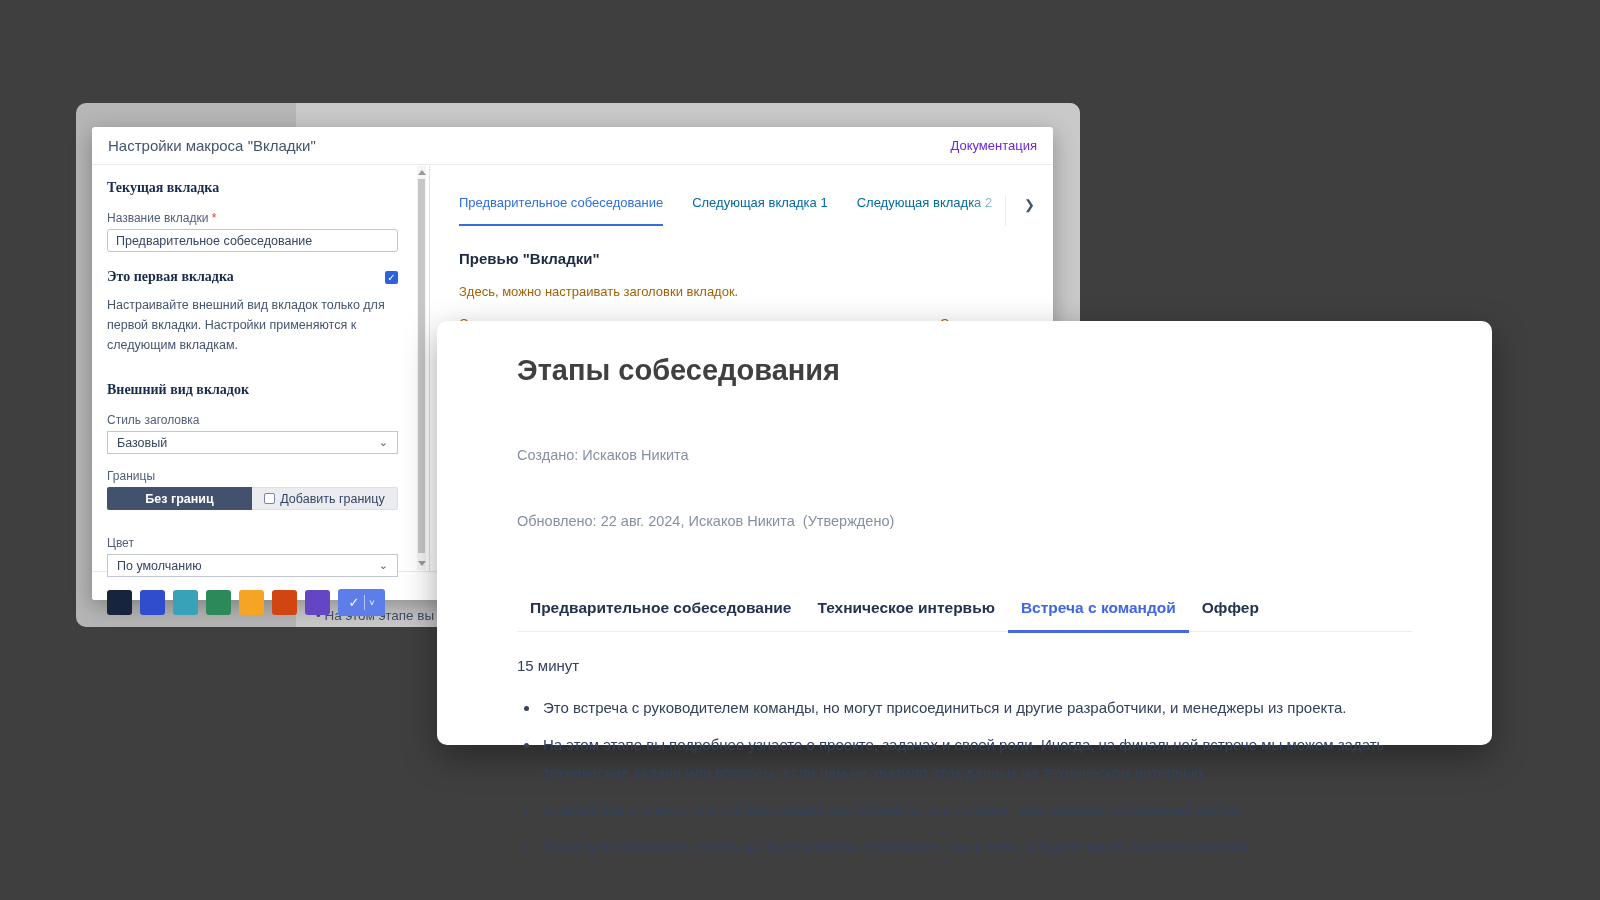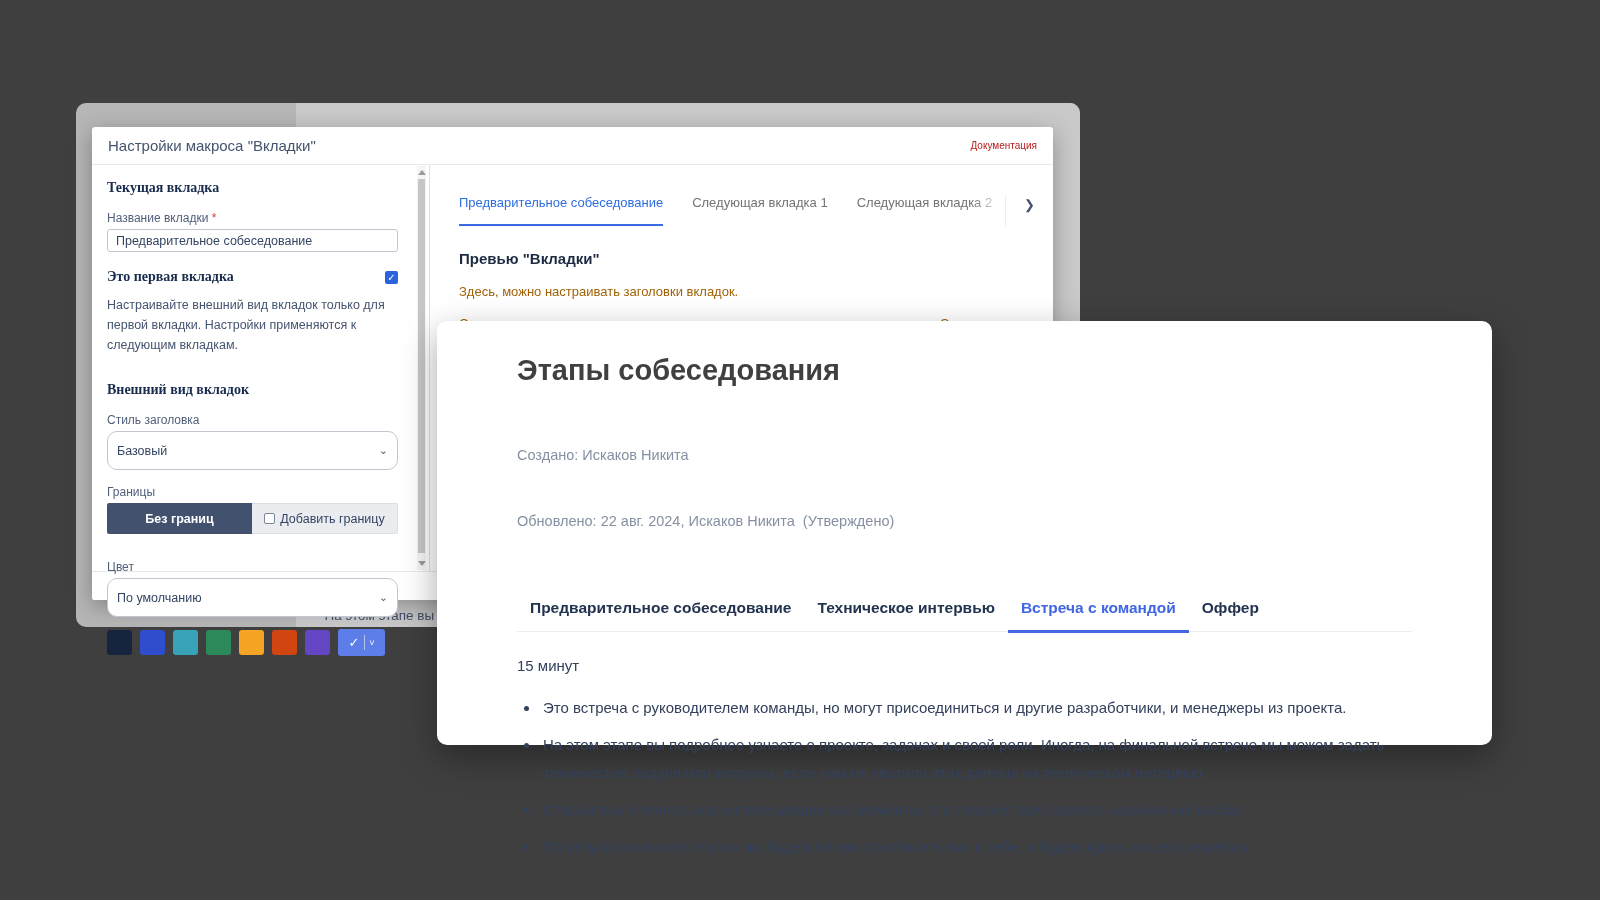--- a/index.html
+++ b/index.html
@@ -30,21 +30,21 @@
     position:absolute; left:92px; top:127px; width:961px; height:473px;
     background:#ffffff; border-radius:3px;
     box-shadow:0 6px 22px rgba(0,0,0,0.30);
     display:flex; flex-direction:column;
   }
   .dialog-header {
     flex:0 0 38px; display:flex; align-items:center; justify-content:space-between;
     padding:0 16px; border-bottom:1px solid #e8eaee;
   }
   .dialog-title { font-size:15px; color:#44546f; }
-  .doc-link { font-size:10px; color:#b91c1c; cursor:pointer; }
+  .doc-link { font-size:13px; color:#6d28d9; cursor:pointer; }
   .dialog-body { flex:1; display:flex; min-height:0; }
   .dialog-footer { flex:0 0 29px; border-top:1px solid #e6e8ec; border-radius:0 0 3px 3px; background:#fff; }
 
   
   .settings-panel {
     flex:0 0 338px; border-right:1px solid #dfe1e6; position:relative;
     padding:15px 31px 0 15px;
   }
   .section-title { font-size:14px; font-weight:bold; color:#172b4d;font-family:Liberation Serif, serif; }
   .field-label { font-size:12px; color:#505f79; margin:15px 0 4px; }
@@ -55,26 +55,26 @@
     font-family:"Liberation Sans", sans-serif;
   }
   .first-tab-row { display:flex; justify-content:space-between; align-items:center; margin-top:17px; }
   .checkbox-checked {
     width:13px; height:13px; background:#2b63de; border-radius:2px;
     color:#fff; font-size:10px; line-height:13px; text-align:center; cursor:pointer;
   }
   .help-text { font-size:12.5px; color:#44546f; line-height:20px; margin-top:10px; }
   .mt-section { margin-top:27px; }
   .select {
-    height:39px; border:1px solid #c1c7d0; border-radius:10px; background:#fff;
+    height:23px; border:1px solid #c1c7d0; border-radius:0; background:#fff;
     display:flex; align-items:center; justify-content:space-between;
     padding:0 9px; font-size:12.5px; color:#344563; cursor:pointer;
   }
   .select-chevron { font-size:11px; color:#505f79; line-height:1; }
-  .segmented { display:flex; height:31px; }
+  .segmented { display:flex; height:23px; }
   .seg-active {
     flex:1; background:#42526e; color:#fff; font-size:12.5px; font-weight:bold;
     display:flex; align-items:center; justify-content:center; cursor:pointer;
     border-radius:2px 0 0 2px;
   }
   .seg-inactive {
     flex:1; background:#ebecf0; border:1px solid #dcdfe4; border-left:none;
     display:flex; align-items:center; justify-content:center; gap:5px;
     font-size:12.5px; color:#344563; cursor:pointer; border-radius:0 2px 2px 0;
   }
@@ -93,21 +93,21 @@
   .scrollbar { position:absolute; top:1px; bottom:1px; right:3px; width:9px; background:#f4f5f7; }
   .scroll-arrow-up, .scroll-arrow-down { position:absolute; left:1px; width:0; height:0; border-left:4px solid transparent; border-right:4px solid transparent; }
   .scroll-arrow-up { top:4px; border-bottom:5px solid #9a9a9a; }
   .scroll-arrow-down { bottom:4px; border-top:5px solid #9a9a9a; }
   .scroll-thumb { position:absolute; top:13px; bottom:17px; left:1px; width:7px; background:#c6c6c6; }
 
   
   .preview-panel { flex:1; padding:30px 0 0 29px; overflow:hidden; position:relative; }
   .preview-tabs { display:flex; align-items:stretch; }
   .tabs-scroll { flex:1; display:flex; gap:29px; overflow:hidden; white-space:nowrap; position:relative; }
-  .ptab { font-size:13px; color:#737373; padding-bottom:14px; cursor:pointer; flex:0 0 auto; }
+  .ptab { font-size:13px; color:#0369a1; padding-bottom:14px; cursor:pointer; flex:0 0 auto; }
   .ptab.active { color:#2e6ee0; border-bottom:2px solid #3b6be3; }
   .tabs-fade { position:absolute; right:0; top:0; width:34px; height:24px; background:linear-gradient(to right, rgba(255,255,255,0), #ffffff); pointer-events:none; }
   .next-btn {
     flex:0 0 48px; border-left:1px solid #ececec; display:flex; align-items:flex-start;
     justify-content:center; padding-top:2px; color:#42526e; font-size:13px; cursor:pointer;
   }
   .preview-heading { font-size:15px; font-weight:bold; color:#1c2b41; margin-top:24px; }
   .preview-p { font-size:13px; color:#a16207; margin-top:17px; padding-right:24px; }
 
   

